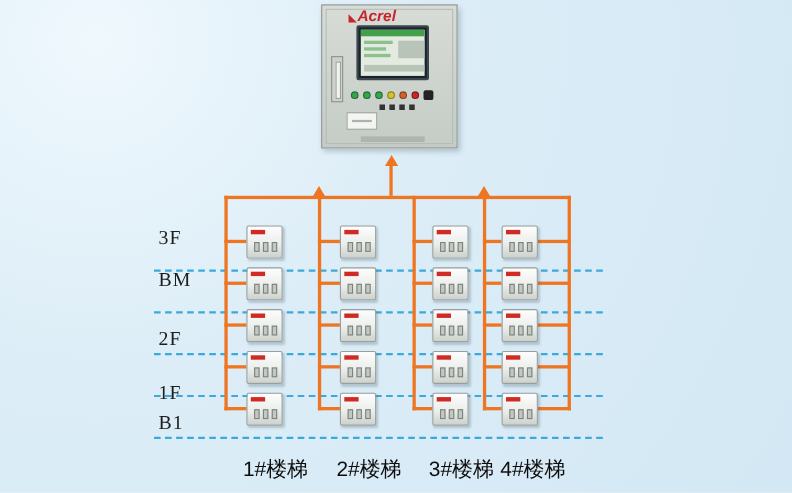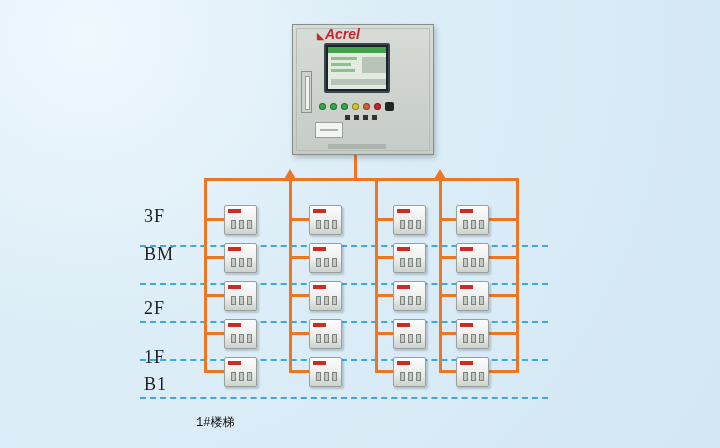--- a/index.html
+++ b/index.html
@@ -14,33 +14,33 @@
   .vline{width:3px}
   .arrow-up{position:absolute;width:0;height:0;border-left:6px solid transparent;
     border-right:6px solid transparent;border-bottom:10px solid #ee7623}
 
   
   .dashed{position:absolute;left:140px;width:408px;height:0;border-top:2px dashed #3aa9db}
 
   
   .floor-label{position:absolute;left:144px;width:40px;font-family:"Liberation Serif","DejaVu Serif",serif;
     font-size:18px;color:#1d1d1d;letter-spacing:1px}
-  .stair-label{position:absolute;top:414px;width:84px;text-align:left;
-    font-family:Liberation Mono, monospace;font-size:12px;color:#0d0d0d}
+  .stair-label{position:absolute;top:414px;width:84px;text-align:right;
+    font-family:Liberation Sans, sans-serif;font-size:19px;color:#0d0d0d}
 
   
   .device{position:absolute;width:33px;height:30px;border:1px solid #99a09b;border-radius:2px;
     background:linear-gradient(180deg,#fcfdfc 0%,#eceeec 55%,#cdd2cd 100%);
     box-shadow:1.5px 2px 2px rgba(60,80,90,.25)}
   .device .dmark{position:absolute;left:3px;top:3px;width:13px;height:4px;background:#cf2a24}
   .device .terms{position:absolute;left:6px;top:14px;display:flex;gap:3px}
   .device .terms span{width:5px;height:9px;background:#c2c8c2;border:1px solid #7d837d}
 
   
-  .cabinet{position:absolute;left:292px;top:24px;width:142px;height:131px;
+  .cabinet{position:absolute;left:292px;top:4px;width:124px;height:131px;
     background:linear-gradient(180deg,#d7dcd7,#c5cbc5);border:1px solid #878d87;
     box-shadow:2px 3px 5px rgba(50,70,80,.28)}
   .cab-frame{position:absolute;inset:3px;border:1px solid #b6bcb6}
   .logo{position:absolute;left:24px;top:1px;font-size:14px;font-style:italic;font-weight:bold;color:#c8242b;line-height:16px}
   .logo .mark{font-size:9px;margin-right:1px;font-style:normal}
   .screen{position:absolute;left:31px;top:18px;width:66px;height:50px;background:#17242c;
     border:2px solid #3c464c;border-radius:2px}
   .screen-inner{position:absolute;inset:2px;background:#e3ebe0;overflow:hidden}
   .s-bar{height:6px;background:#43a04b}
   .s-line{position:absolute;height:3px;background:#8cc08c}
@@ -309,14 +309,17 @@
   <div class="device" style="left:456px;top:357px">
       <span class="dmark"></span>
       <span class="terms">
         <span></span>
         <span></span>
         <span></span>
       </span>
     </div>
 
   <div class="stair-label" style="left:196px">1#楼梯</div>
+  <div class="stair-label" style="left:281px">2#楼梯</div>
+  <div class="stair-label" style="left:365px">3#楼梯</div>
+  <div class="stair-label" style="left:430px">4#楼梯</div>
 
 </div>
 
 </body></html>

